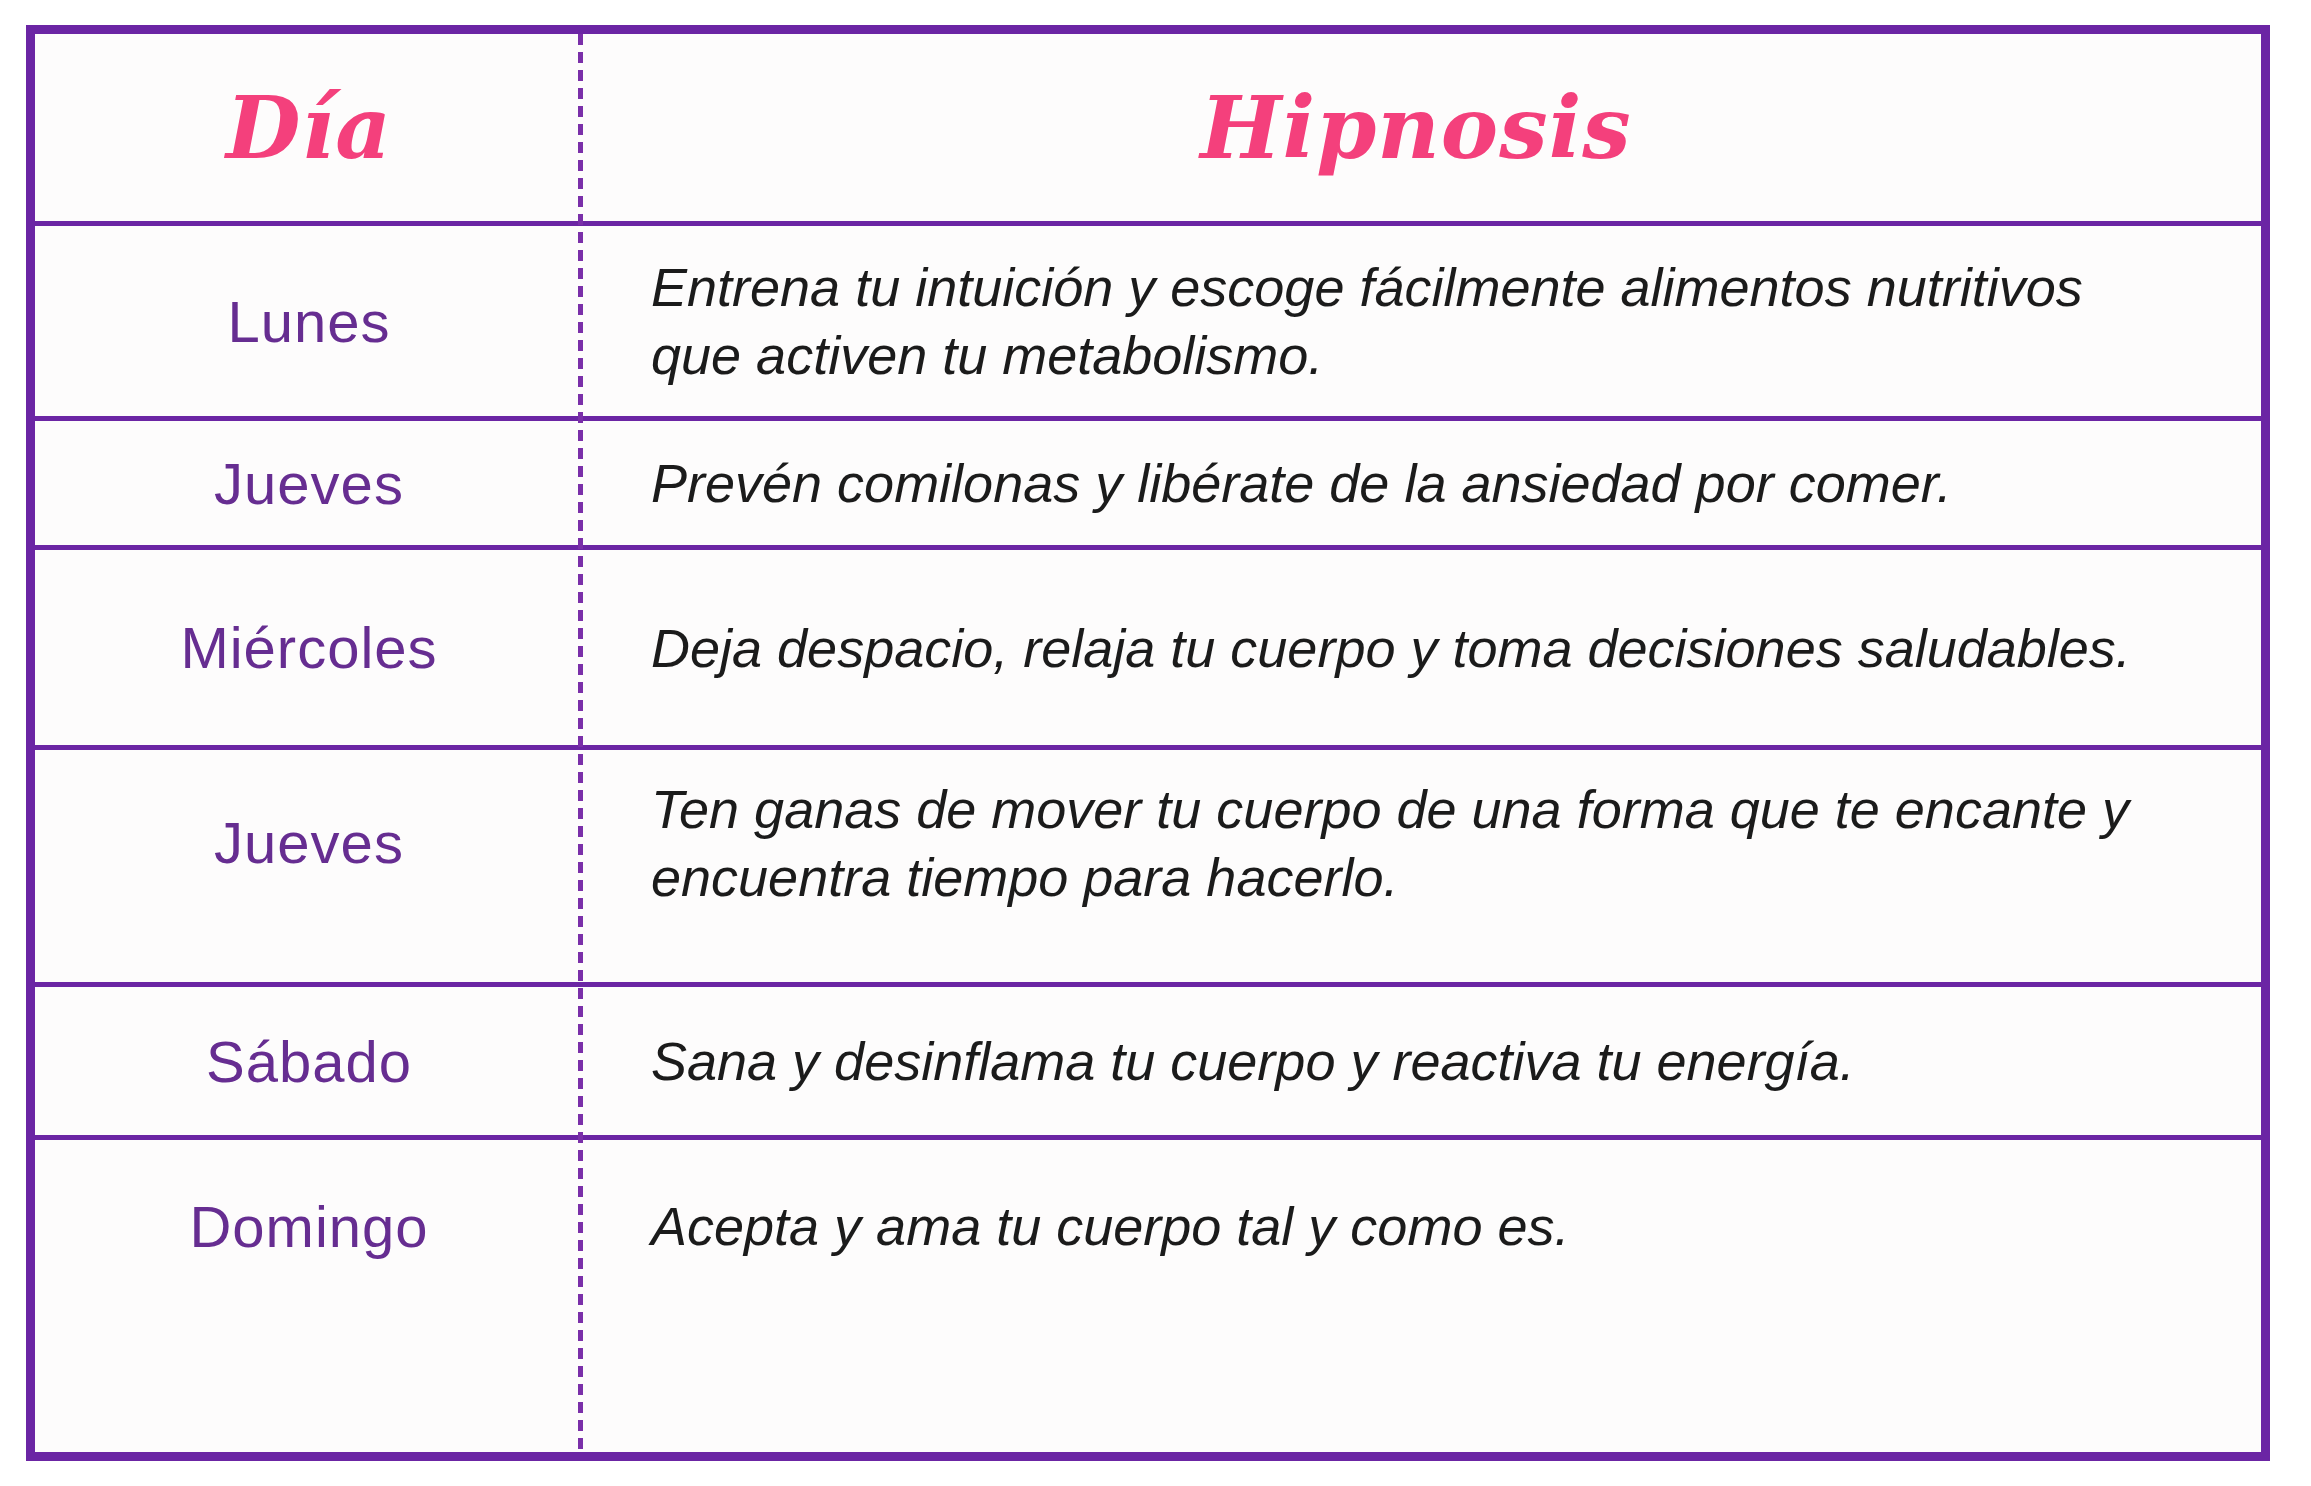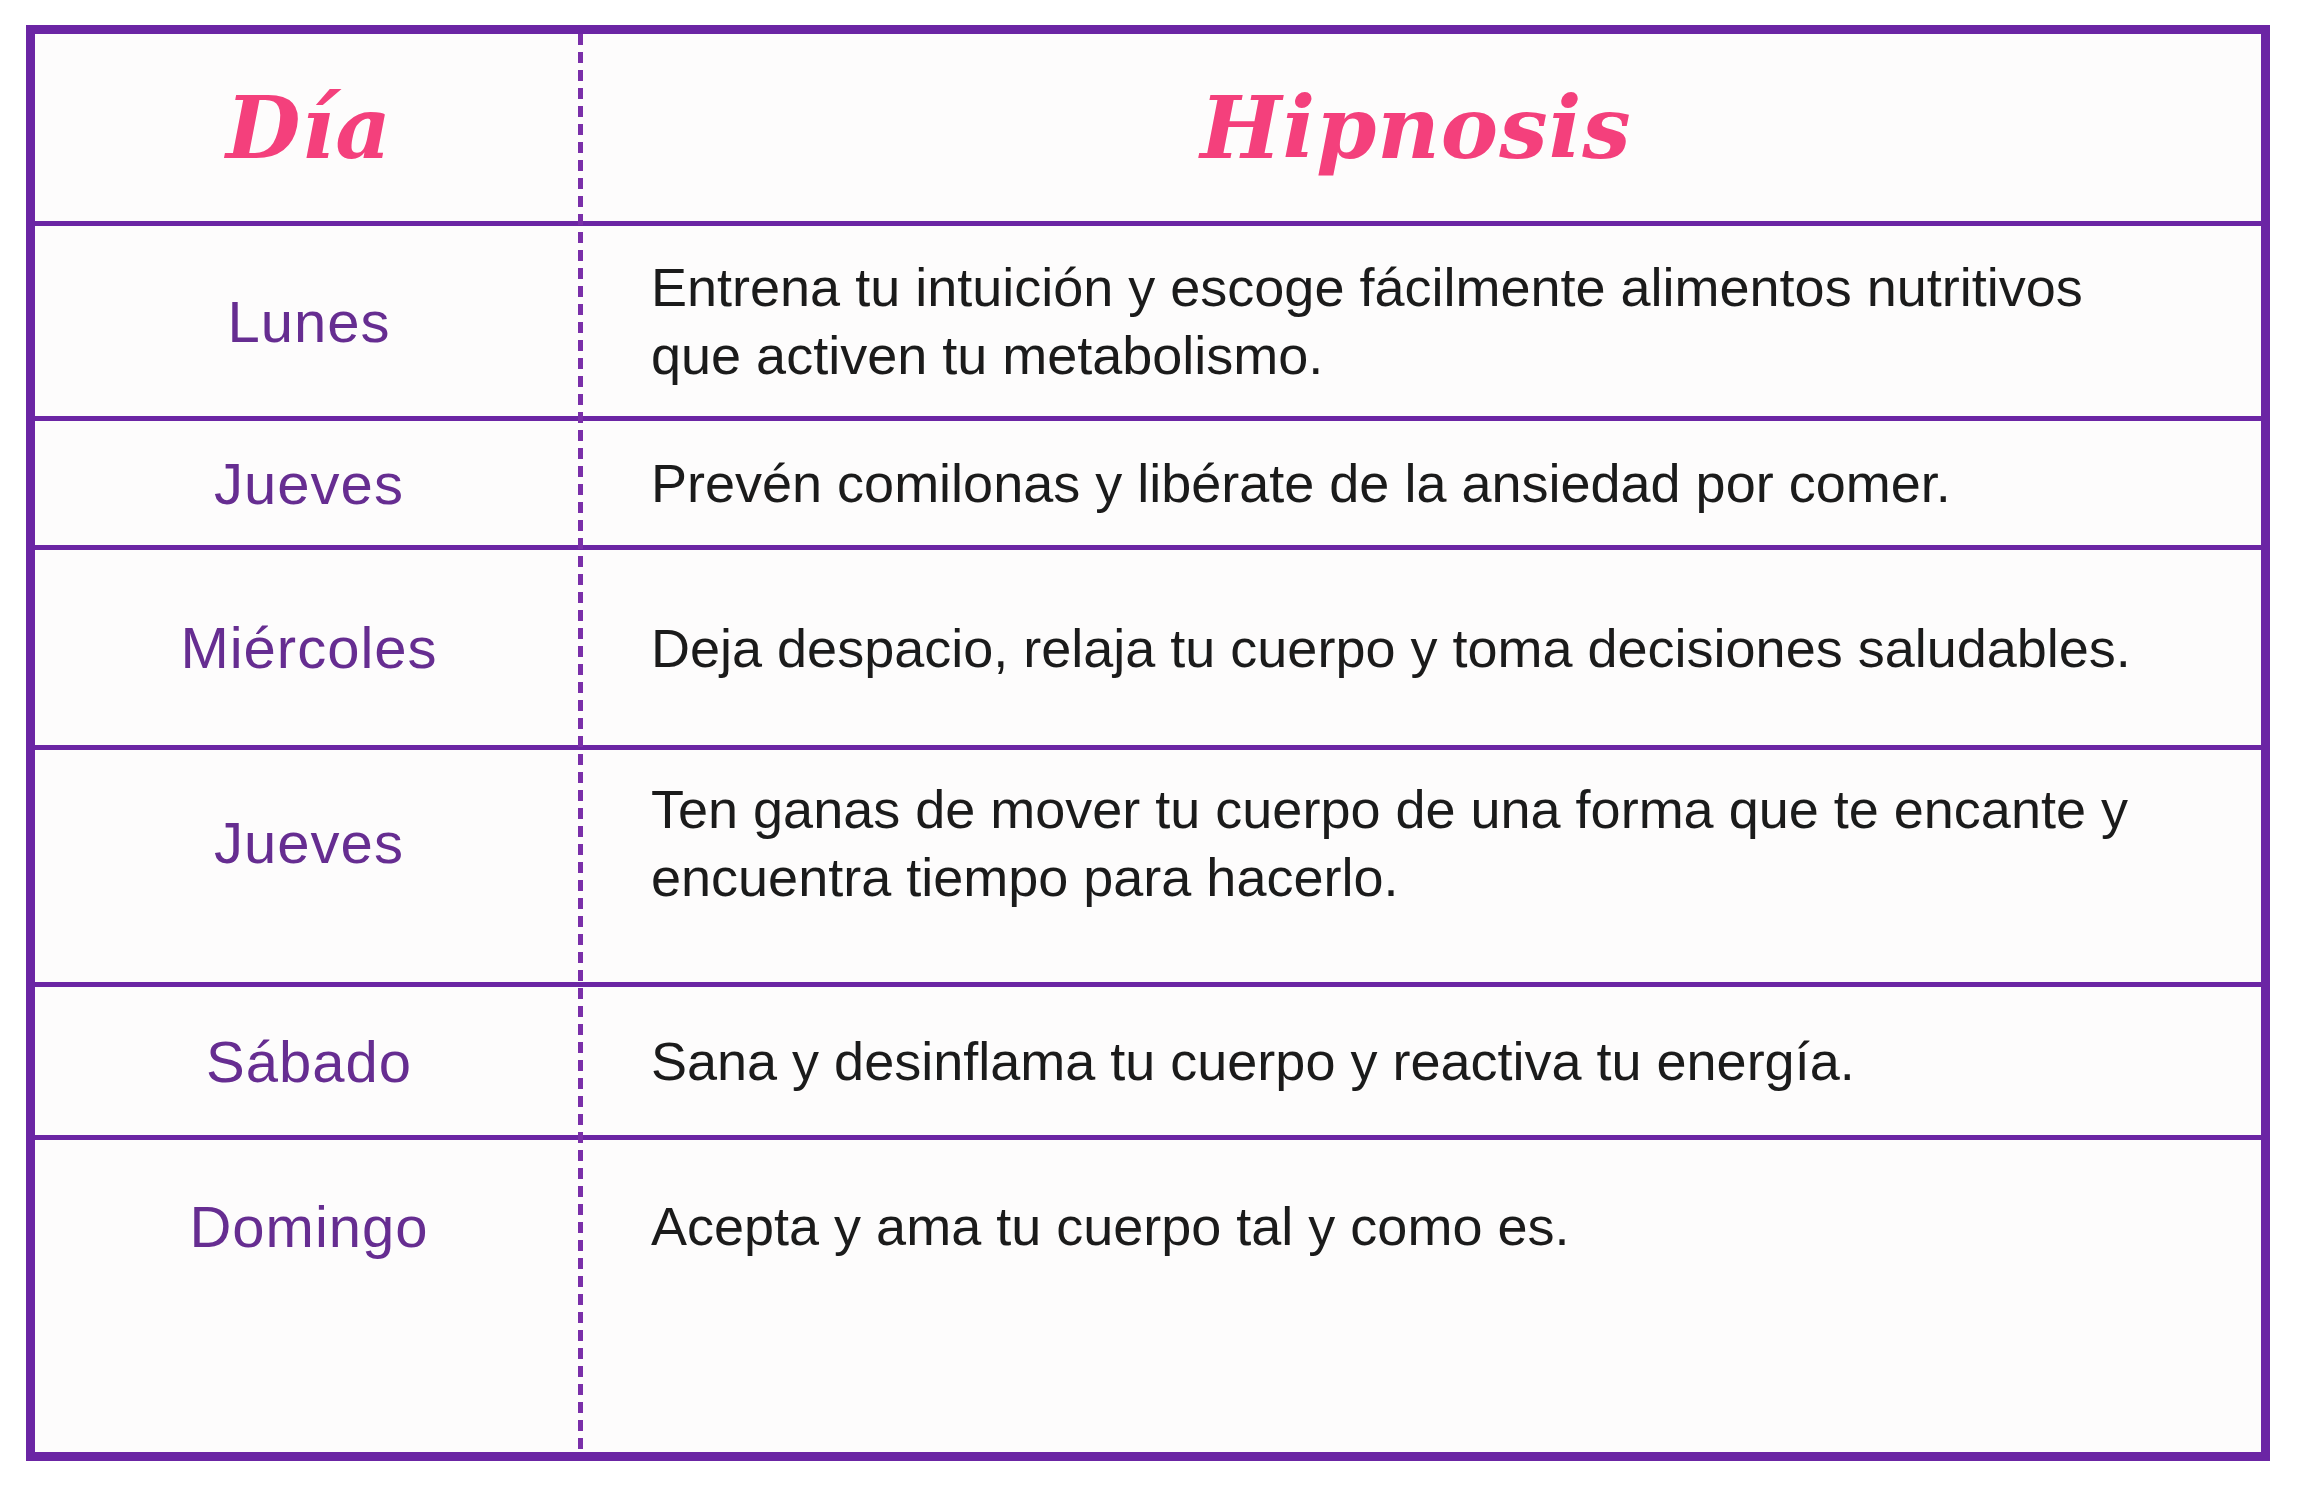--- a/index.html
+++ b/index.html
@@ -64,20 +64,21 @@
     justify-content: flex-start;
     padding-left: 68px;
     padding-right: 50px;
   }
   .desc-text {
     max-width: 1520px;
     font-size: 54px;
     line-height: 68px;
     color: #1B1B1B;
     letter-spacing: 0px;
+    font-style: italic;
   }
   .header-row { height: 187px; }
   .header-label {
     font-family: "DejaVu Serif", serif;
     font-style: italic;
     font-weight: bold;
     font-size: 86px;
     color: #F4407C;
     letter-spacing: 1px;
   }

